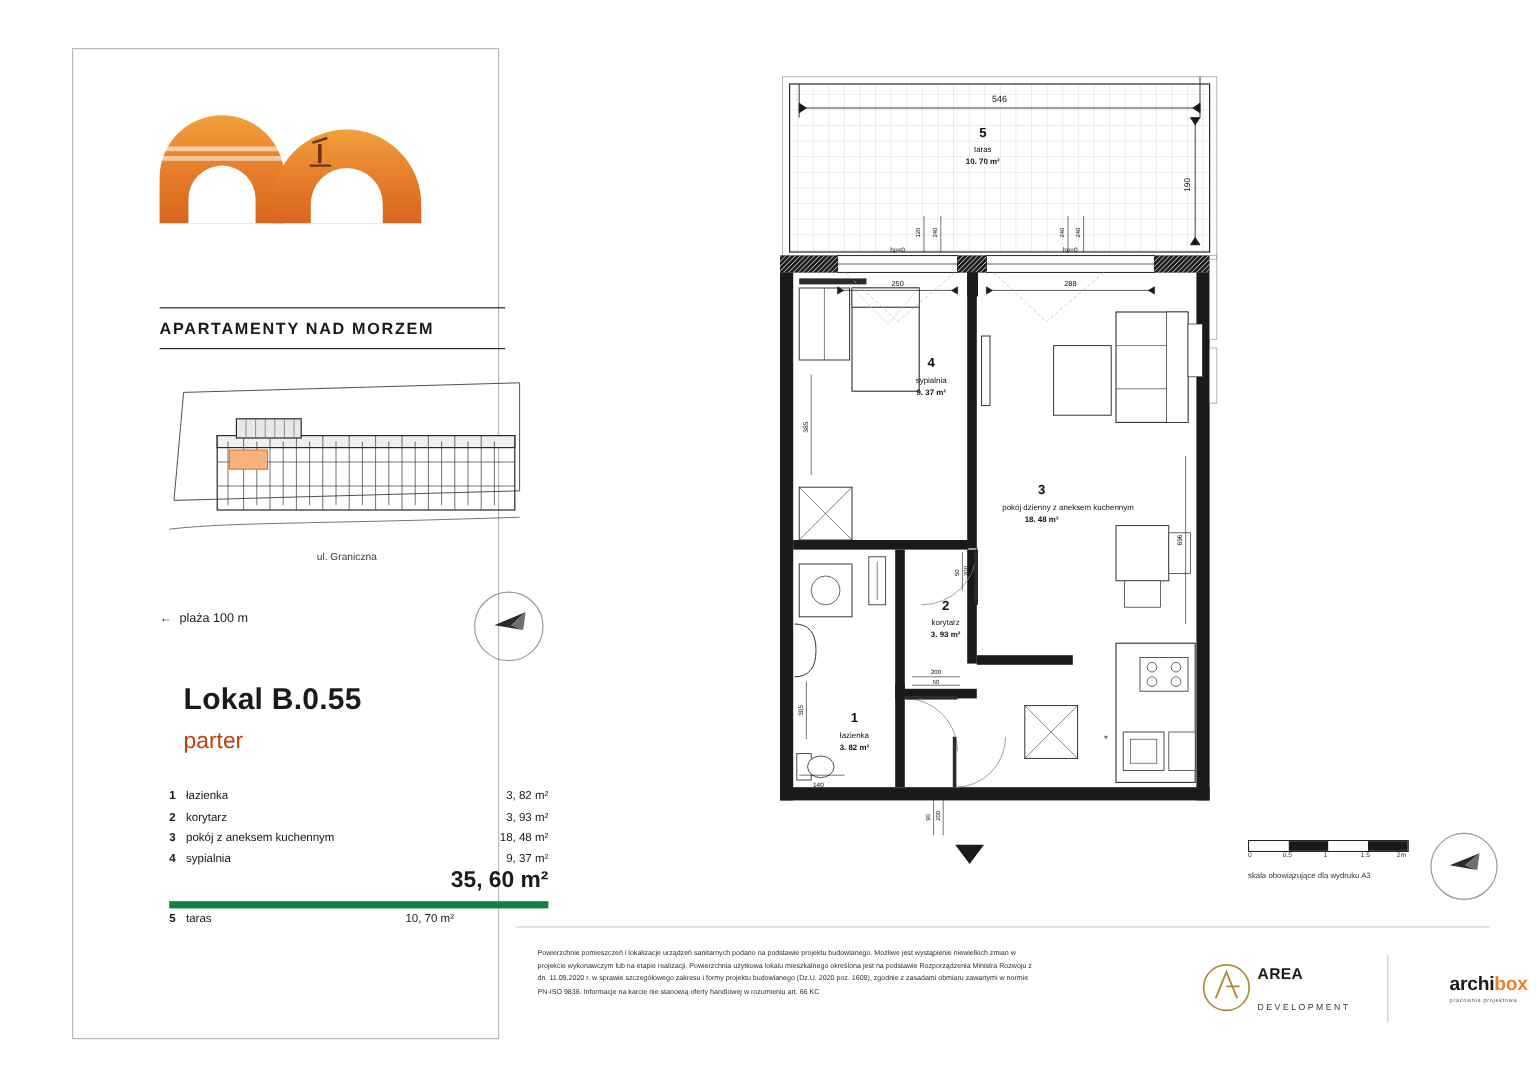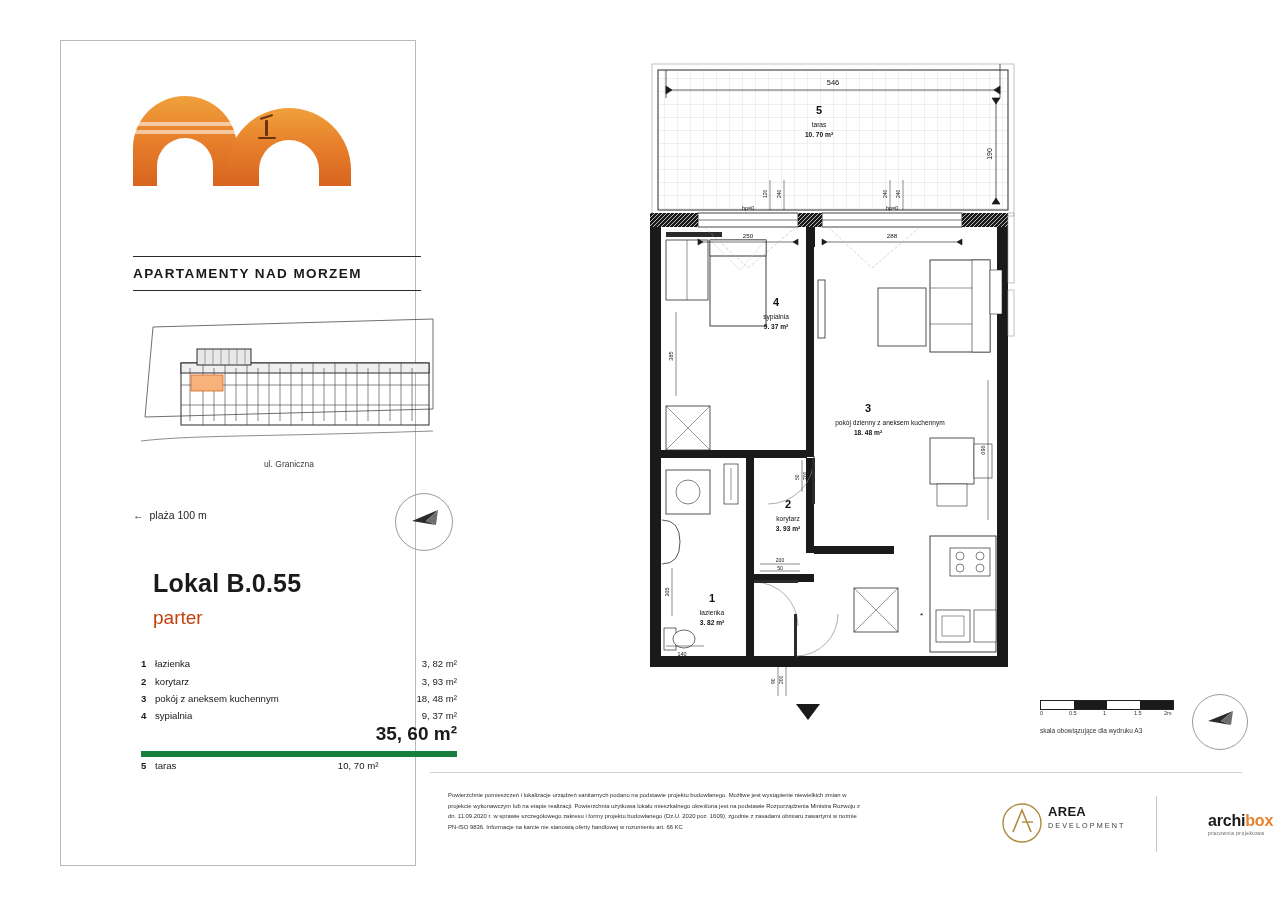--- a/index.html
+++ b/index.html
@@ -129,21 +129,21 @@
 
   
   #footer-rule { position:absolute; left:430px; top:772px; width:812px; height:1px; background:#cfcfcf; }
   #disclaimer {
     position:absolute; left:448px; top:790px; width:420px;
     font-size:5.9px; line-height:1.82; color:#2e2e2e;
   }
   #area-dev { position:absolute; left:1000px; top:798px; width:140px; height:52px; }
   #area-dev .txt { position:absolute; left:48px; top:6px; }
   #area-dev .t1 { font-size:13px; font-weight:bold; letter-spacing:.3px; }
-  #area-dev .t2 { font-size:7.2px; letter-spacing:2.1px; color:#3a3a3a; margin-top:2px; }
+  #area-dev .t2 { font-size:7.2px; letter-spacing:2.1px; color:#3a3a3a; margin-top:16px; }
   #vsep { position:absolute; left:1156px; top:796px; width:1px; height:56px; background:#c9c9c9; }
   #archibox { position:absolute; left:1172px; top:812px;margin-left:36px; }
   #archibox .t1 { font-size:16px; font-weight:bold; letter-spacing:-.2px; }
   #archibox .t1 .b { color:#e8812c; }
   #archibox .t2 { font-size:4.6px; letter-spacing:.6px; color:#555; margin-top:1px; }
 </style>
 </head>
 <body>
 
 <div id="info-card">

